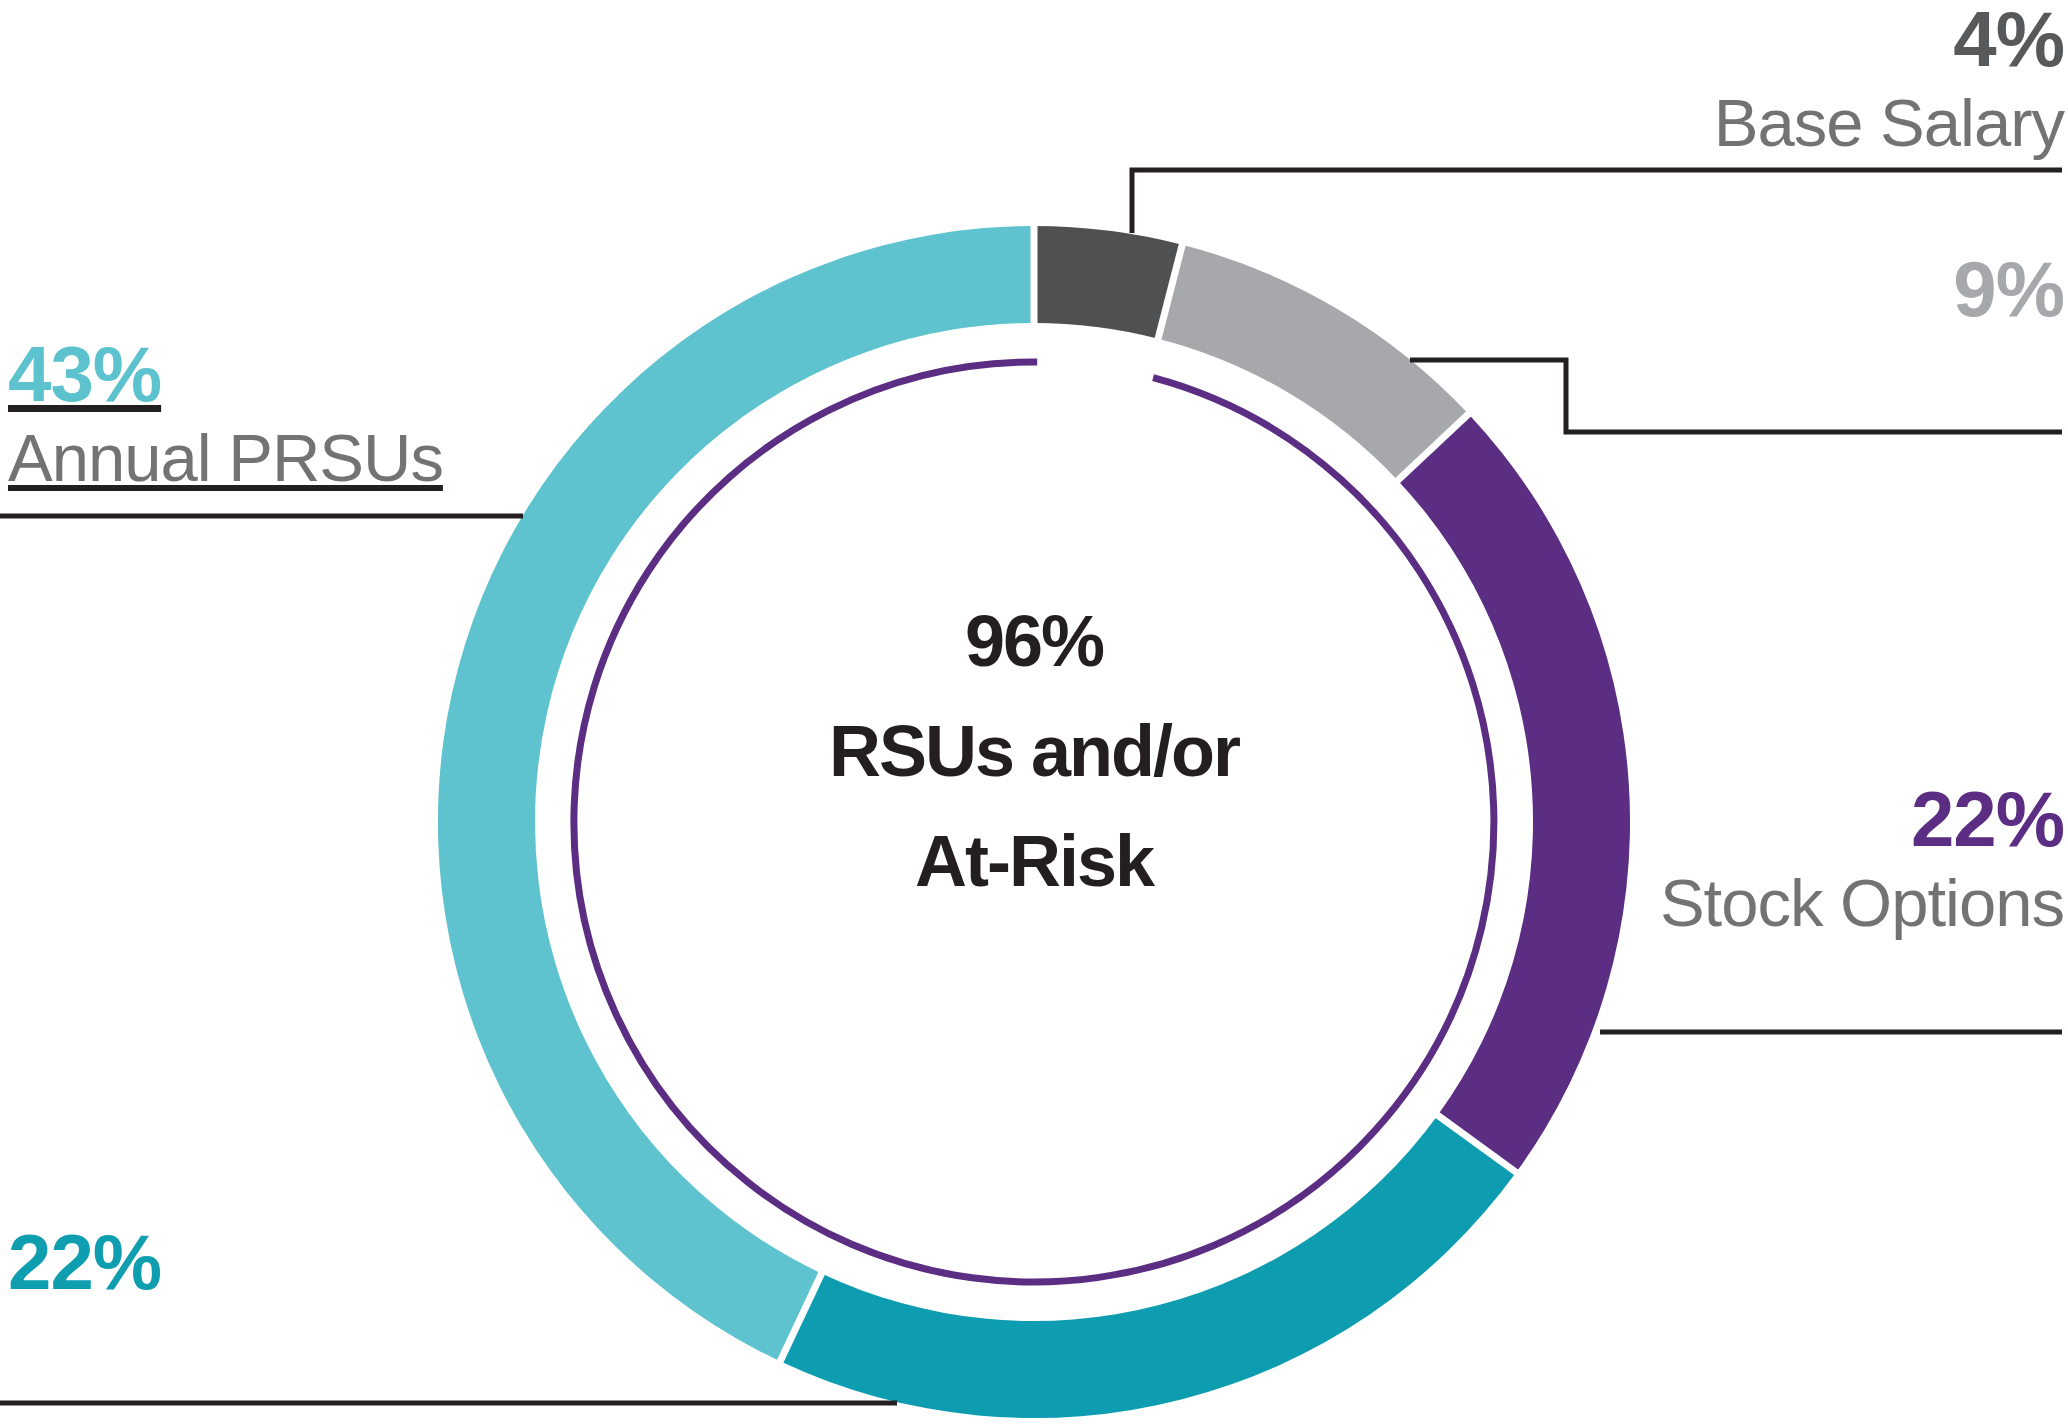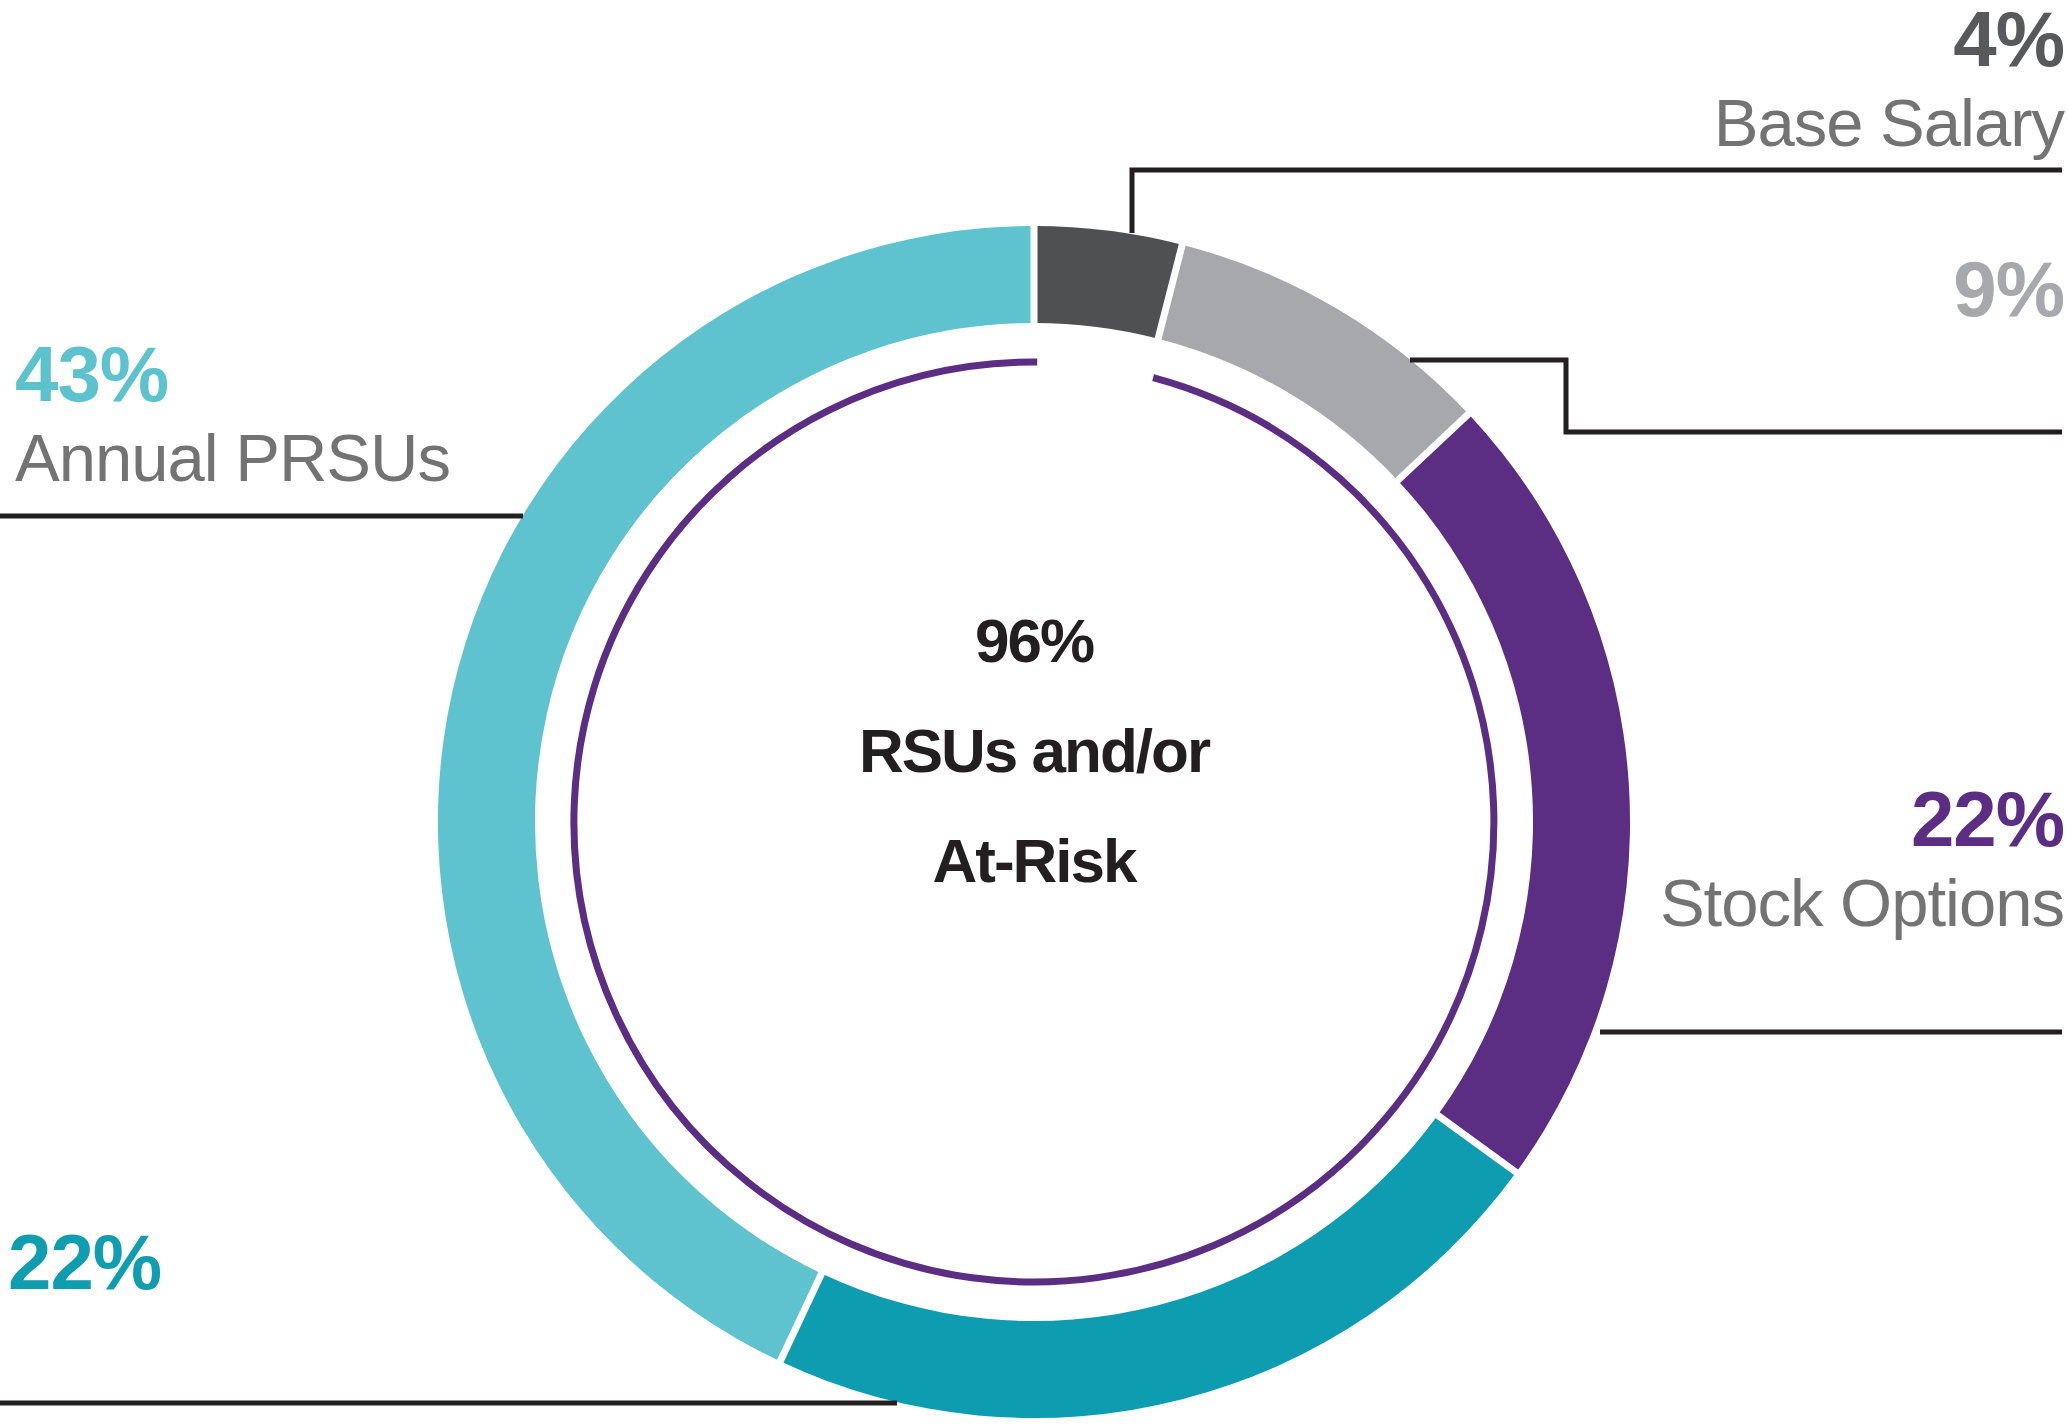--- a/index.html
+++ b/index.html
@@ -14,36 +14,36 @@
   }
   #donut-svg { position:absolute; left:0; top:0; width:2068px; height:1427px; }
 
   .center-text {
     position:absolute;
     left:534px;
     top:586px;
     width:1000px;
     text-align:center;
     font-weight:700;
-    font-size:62px;
+    font-size:72px;
     line-height:110px;
     letter-spacing:-2px;
     color:#231F20;
   }
 
   .callout-label { position:absolute; letter-spacing:-1px; }
   .callout-label.align-right { text-align:right; width:620px; }
   .callout-label.align-left  { text-align:left;  width:620px; }
   .pct  { font-size:78px; font-weight:700; line-height:1.0; }
   .name { font-size:67px; font-weight:400; line-height:1.17; margin-top:6px; color:#737373; }
 
   .pos-base-salary { right:4px;  top:0px;    }
   .pos-cash        { right:4px;  top:250px;  }
   .pos-options     { right:4px;  top:780px;  }
-  .pos-prsus       { left:15px;   top:335px;  }
+  .pos-prsus       { left:8px;   top:335px;text-decoration:underline;  }
   .pos-rsus        { left:8px;   top:1223px; }
 </style>
 </head>
 <body>
 
 <div class="canvas">
 
   <svg id="donut-svg" viewBox="0 0 2068 1427">
       <path d="M 1034.0 226.0 A 596 596 0 0 1 1182.2 244.7 L 1158.1 338.7 A 499 499 0 0 0 1034.0 323.0 Z" fill="#4F5052"></path>
       <path d="M 1182.2 244.7 A 596 596 0 0 1 1468.5 414.0 L 1397.8 480.4 A 499 499 0 0 0 1158.1 338.7 Z" fill="#A6A8AB"></path>

